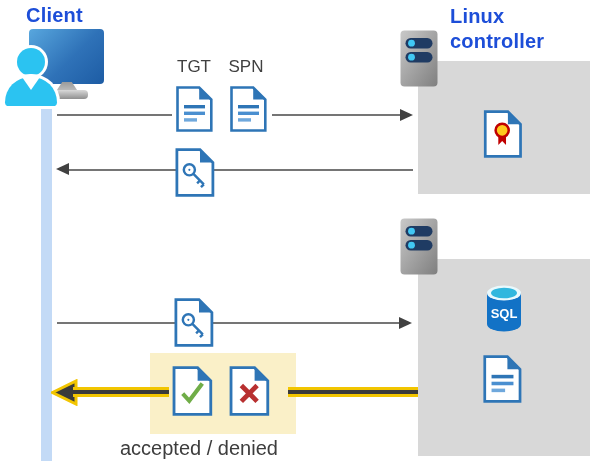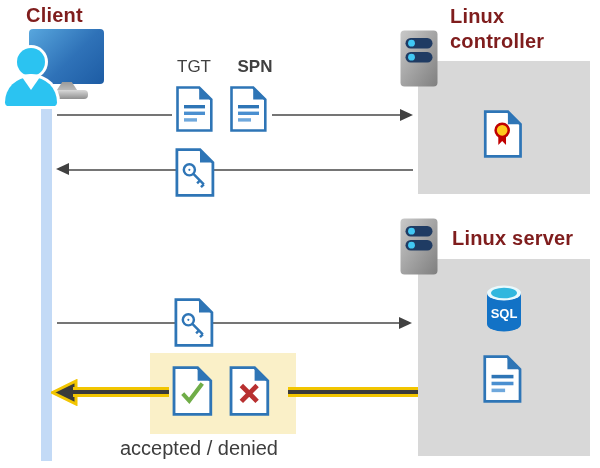--- a/index.html
+++ b/index.html
@@ -1,19 +1,19 @@
 <!DOCTYPE html>
 <html><head>
 <meta charset="utf-8">
 <style>
   html,body{margin:0;padding:0;background:#ffffff;}
   #diagram{position:relative;width:600px;height:468px;background:#ffffff;overflow:hidden;
            font-family:"Liberation Sans",sans-serif;}
   .abs{position:absolute;}
-  .title{font-weight:bold;font-size:20px;color:#7f1d1d;letter-spacing:0.2px;}
+  .title{font-weight:bold;font-size:20px;color:#1d4ed8;letter-spacing:0.2px;}
   .small-label{font-size:17px;color:#404040;text-align:center;}
   .caption{font-size:20px;color:#3d3d3d;}
 
   
   .lifeline{left:41px;top:94px;width:11px;height:367px;background:#c3daf6;z-index:1;}
 
   
   .monitor-screen{left:29px;top:29px;width:75px;height:55px;border-radius:4px;z-index:2;
     background:linear-gradient(135deg,#58a7de 0%,#2f72b8 55%,#1d5ca4 100%);}
   .monitor-stand{left:55px;top:82px;width:24px;height:11px;z-index:2;
@@ -82,21 +82,21 @@
   </svg>
   <div class="abs title" style="left:450px;top:4px;width:140px;line-height:1.25;">Linux controller</div>
   <svg class="abs doc" style="left:483px;top:110px;" width="40" height="48" viewBox="0 0 37 46">
     <path d="M1.5,1.5 H23.2 L35.3,13.6 V44.5 H1.5 Z" fill="#ffffff" stroke="#2e75b6" stroke-width="2.6"></path>
     <path d="M23.2,1.5 L35.3,13.6 L23.2,13.6 Z" fill="#2e75b6"></path>
     <path d="M14,24 L14,33.5 L17.7,29.8 L21.4,33.5 L21.4,24 Z" fill="#c00000"></path>
     <circle cx="17.7" cy="19.5" r="6.3" fill="#ffc91e" stroke="#c00000" stroke-width="2.4"></circle>
   </svg>
 
   <div class="abs small-label" style="left:174px;top:57px;width:40px;">TGT</div>
-  <div class="abs small-label" style="left:235px;top:57px;width:40px;font-weight:bold;">SPN</div>
+  <div class="abs small-label" style="left:226px;top:57px;width:40px;">SPN</div>
 
   <div class="abs gline" style="left:57px;top:114px;width:115px;"></div>
   <div class="abs gline" style="left:272px;top:114px;width:128px;"></div>
   <div class="abs ghead-right" style="left:400px;top:108.5px;"></div>
 
   <svg class="abs doc" style="left:176px;top:86px;" width="37" height="46" viewBox="0 0 37 46">
     <path d="M1.5,1.5 H23.2 L35.3,13.6 V44.5 H1.5 Z" fill="#ffffff" stroke="#2e75b6" stroke-width="2.6"></path>
     <path d="M23.2,1.5 L35.3,13.6 L23.2,13.6 Z" fill="#2e75b6"></path>
     <rect x="8" y="19" width="21" height="3.4" fill="#2e75b6"></rect>
     <rect x="8" y="25.6" width="21" height="3.4" fill="#4a8fd0"></rect>
@@ -129,21 +129,20 @@
       <stop offset="0" stop-color="#c9c9c9"></stop>
           <stop offset="1" stop-color="#7f7f7f"></stop>
         </linearGradient>
       </defs>
     <rect x="0.5" y="0.5" width="37" height="56" rx="4" fill="url(#srv2)"></rect>
     <rect x="5.5" y="8" width="27" height="10.5" rx="5.2" fill="#1f3b63"></rect>
     <circle cx="11.5" cy="13.2" r="3.4" fill="#41c8f4"></circle>
     <rect x="5.5" y="22" width="27" height="10.5" rx="5.2" fill="#1f3b63"></rect>
     <circle cx="11.5" cy="27.2" r="3.4" fill="#41c8f4"></circle>
   </svg>
-  <div class="abs title" style="left:452px;top:227px;">Linux server</div>
   <svg class="abs doc" style="left:485px;top:284px;" width="38" height="49" viewBox="0 0 38 49">
     <path d="M2 9 V40 A17 7.5 0 0 0 36 40 V9 Z" fill="#1272c6"></path>
     <ellipse cx="19" cy="9" rx="17" ry="7.5" fill="#e9f9fd"></ellipse>
     <ellipse cx="19" cy="9" rx="13" ry="5.3" fill="#31b7de"></ellipse>
     <text x="19" y="34" text-anchor="middle" font-size="13" font-weight="bold" fill="#ffffff">SQL</text>
   </svg>
 
   <div class="abs gline" style="left:57px;top:322px;width:343px;"></div>
   <div class="abs ghead-right" style="left:399px;top:316.5px;"></div>
   <svg class="abs doc" style="left:174px;top:298px;" width="40" height="49" viewBox="0 0 37 46">

